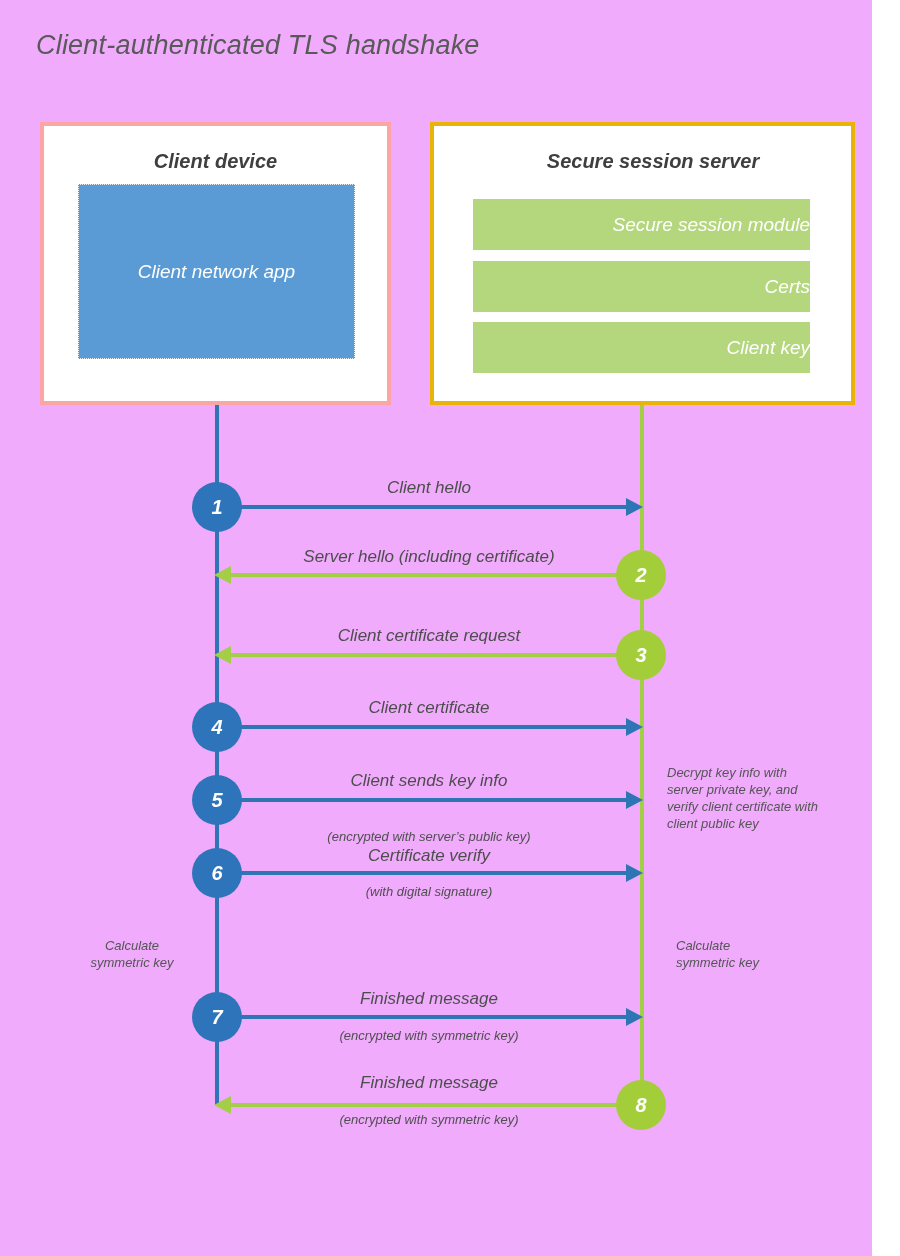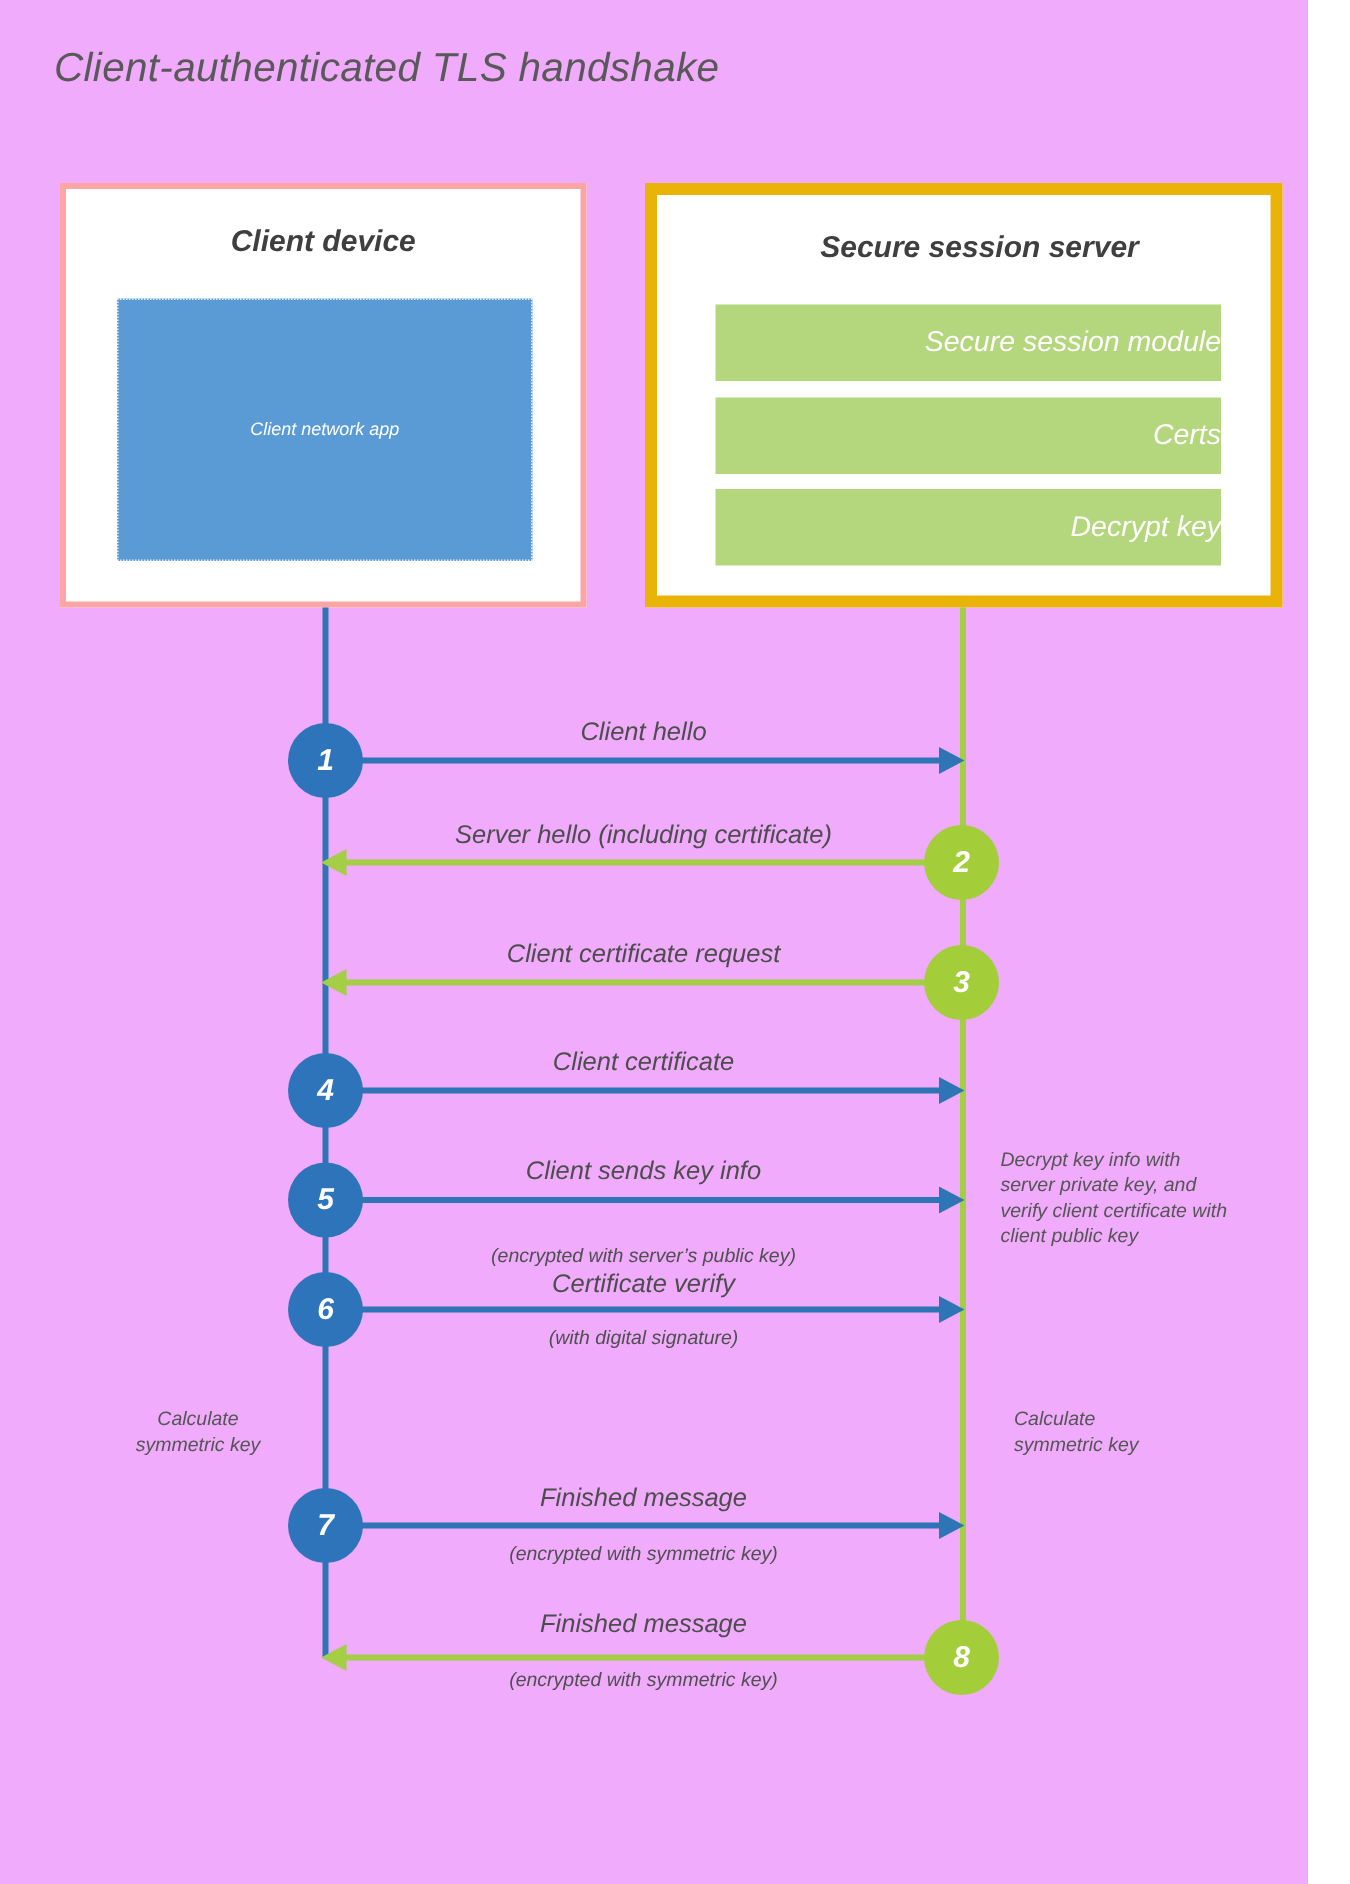--- a/index.html
+++ b/index.html
@@ -7,26 +7,26 @@
     position:relative;width:872px;height:1256px;background:#f0abfc;
     font-family:"Liberation Sans",sans-serif;overflow:hidden;font-style:italic;
   }
   .title{
     position:absolute;left:36px;top:30px;font-size:27px;font-weight:400;
     color:#595959;letter-spacing:.2px;
   }
   
   .actor-box{position:absolute;top:122px;height:283px;background:#fff;box-sizing:border-box;}
   .actor-box.client{left:40px;width:351px;border:4px solid #fca5a5;}
-  .actor-box.server{left:430px;width:425px;border:8px solid #eab308;padding-left:21px;}
+  .actor-box.server{left:430px;width:425px;border:4px solid #eab308;padding-left:21px;}
   .actor-title{margin-top:24px;text-align:center;font-size:20px;font-weight:bold;color:#3f3f3f;}
   .app-box{
-    position:absolute;left:34px;top:73px;width:277px;height:175px;background:#5b9bd5;
+    position:absolute;left:34px;top:58px;width:277px;height:175px;background:#5b9bd5;
     border:1px dotted rgba(255,255,255,.85);display:flex;align-items:center;justify-content:center;
-    color:#fff;font-size:12px;line-height:1.45;text-align:center;box-sizing:border-box;
+    color:#fff;font-size:19px;line-height:1.45;text-align:center;box-sizing:border-box;
   }
   .app-box span{display:inline-block;max-width:165px;}
   .server-bar{
     position:absolute;left:39px;width:337px;height:51px;background:#b4d77e;
     display:flex;align-items:center;justify-content:flex-end;color:#fff;font-size:19px;
   }
   
   .lifeline{position:absolute;top:405px;width:4px;height:700px;}
   .lifeline.blue{left:215px;background:#2e75b6;}
   .lifeline.green{left:640px;background:#a3ce45;}
@@ -75,21 +75,21 @@
 
   <div class="actor-box server">
     <div class="actor-title">Secure session server</div>
     <div class="server-bar" style="top:73px;">
       <span>Secure session module</span>
     </div>
     <div class="server-bar" style="top:135px;">
       <span>Certs</span>
     </div>
     <div class="server-bar" style="top:196px;">
-      <span>Decrypt key</span>
+      <span>Client key</span>
     </div>
   </div>
 
   <div class="lifeline blue"></div>
   <div class="lifeline green"></div>
 
   <div class="msg-label" style="top:478px;">Client hello</div>
   <div class="arrow-line blue" style="top:505px;"></div>
   <div class="arrow-head right" style="top:498px;"></div>
   <div class="step-circle blue" style="top:482px;">1</div>

